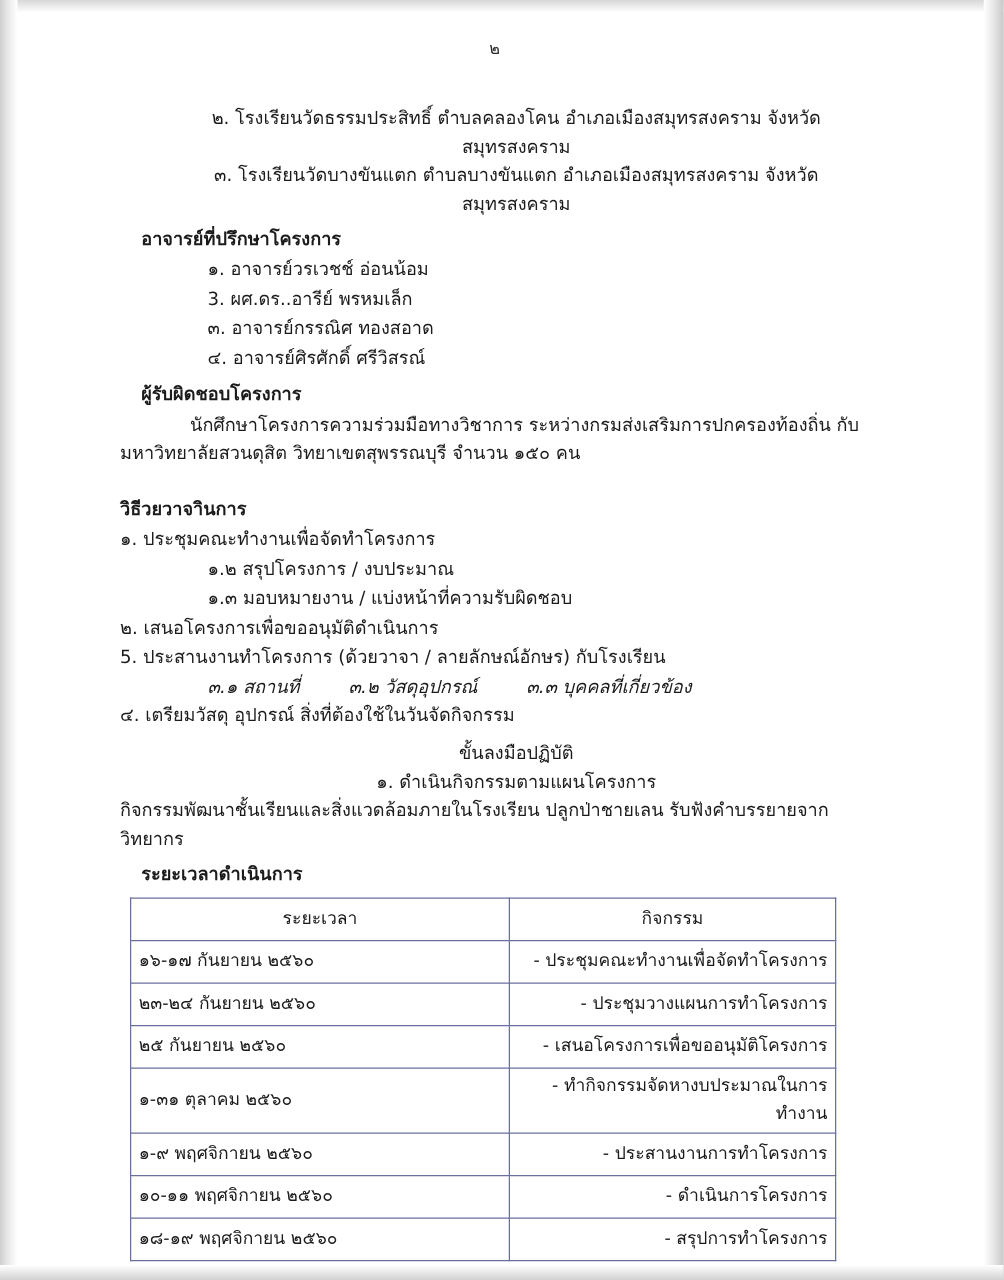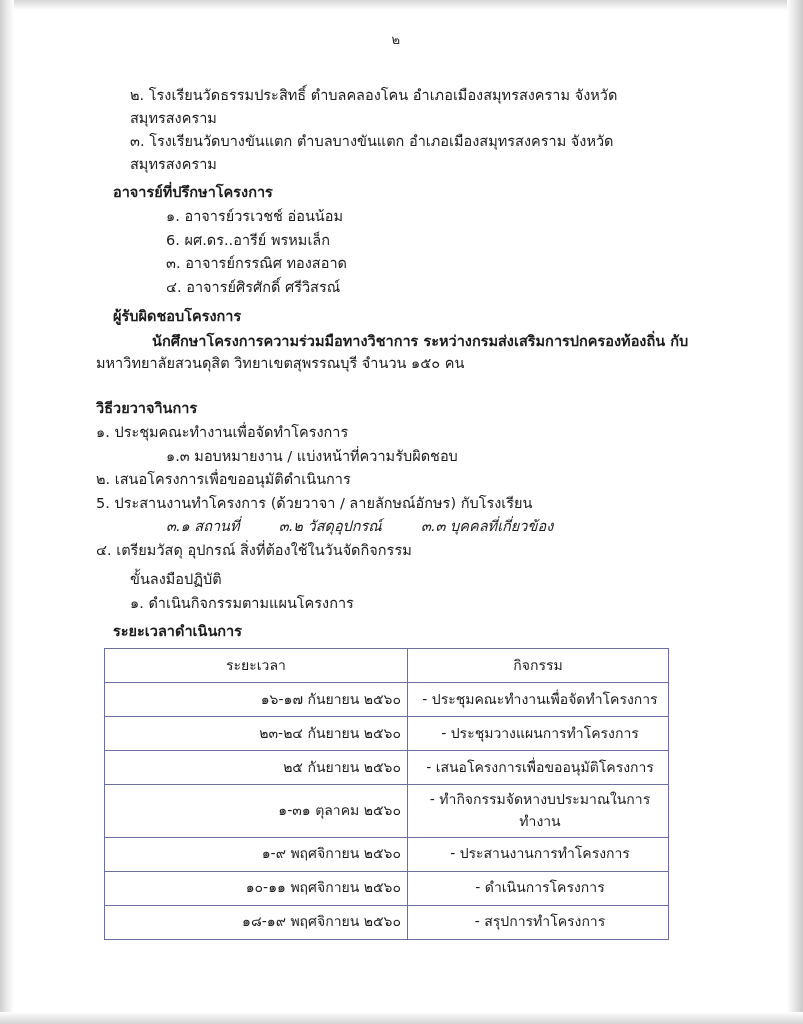--- a/index.html
+++ b/index.html
@@ -66,37 +66,36 @@
     margin: 0 0 34px 0;
     letter-spacing: 0.5px;
   }
 
   .para {
     margin: 0;
     padding: 0;
   }
 
   .lvl-1 { margin-left: 0px; }
-  .lvl-2 { margin-left: 34px; }
+  .lvl-2 { margin-left: 34px; text-align: center; }
   .lvl-3 { margin-left: 70px; }
 
   .heading {
     font-weight: bold;
     margin-top: 6px;
     margin-bottom: 2px;
     margin-left: 17px;
   }
   .heading-spaced {
     font-weight: bold;
     margin-top: 22px;
     margin-bottom: 2px;
   }
   .indent-first {
     text-indent: 56px;
-    font-weight: bold;
   }
   .block {
     margin-bottom: 1px;
   }
   .gap-s { margin-top: 7px; }
 
   .subline {
     display: inline-block;
     font-style: italic;
   }
@@ -118,25 +117,25 @@
     padding: 4px 6px;
     height: 25px;
     vertical-align: middle;
     margin-top: 24px;
   }
   table.schedule th {
     font-weight: normal;
     text-align: center;
   }
   table.schedule td.date {
+    text-align: left;
+    width: 290px;
+  }
+  table.schedule td.activity {
     text-align: right;
-    width: 290px;
-  }
-  table.schedule td.activity {
-    text-align: center;
     padding-left: 10px;
   }
 </style>
 </head>
 <body>
 
 <div class="page">
   <div class="scan-edge-top"></div>
   <div class="scan-edge-left"></div>
   <div class="scan-edge-right"></div>
@@ -144,47 +143,49 @@
 
   <div class="content">
 
     <div class="page-number">๒</div>
 
     <p class="para lvl-2 block">๒. โรงเรียนวัดธรรมประสิทธิ์  ตำบลคลองโคน อำเภอเมืองสมุทรสงคราม จังหวัดสมุทรสงคราม</p>
     <p class="para lvl-2 block">๓. โรงเรียนวัดบางขันแตก  ตำบลบางขันแตก อำเภอเมืองสมุทรสงคราม จังหวัดสมุทรสงคราม</p>
 
     <p class="para heading">อาจารย์ที่ปรึกษาโครงการ</p>
     <p class="para lvl-3 block">๑. อาจารย์วรเวชช์ อ่อนน้อม</p>
-    <p class="para lvl-3 block">6. ผศ.ดร..อารีย์ พรหมเล็ก</p>
+    <p class="para lvl-3 block">3. ผศ.ดร..อารีย์ พรหมเล็ก</p>
     <p class="para lvl-3 block">๓. อาจารย์กรรณิศ ทองสอาด</p>
     <p class="para lvl-3 block">๔. อาจารย์ศิรศักดิ์ ศรีวิสรณ์</p>
 
     <p class="para heading gap-s">ผู้รับผิดชอบโครงการ</p>
     <p class="para indent-first">นักศึกษาโครงการความร่วมมือทางวิชาการ ระหว่างกรมส่งเสริมการปกครองท้องถิ่น กับ</p>
     <p class="para">มหาวิทยาลัยสวนดุสิต วิทยาเขตสุพรรณบุรี จำนวน ๑๕๐ คน</p>
 
     <p class="para heading-spaced">วิธีวยวาจาินการ</p>
 
     <p class="para lvl-1 block">๑. ประชุมคณะทำงานเพื่อจัดทำโครงการ</p>
+    <p class="para lvl-3 block">๑.๒ สรุปโครงการ / งบประมาณ</p>
     <p class="para lvl-3 block">๑.๓ มอบหมายงาน / แบ่งหน้าที่ความรับผิดชอบ</p>
     <p class="para lvl-1 block">๒. เสนอโครงการเพื่อขออนุมัติดำเนินการ</p>
     <p class="para lvl-1 block">5. ประสานงานทำโครงการ (ด้วยวาจา / ลายลักษณ์อักษร) กับโรงเรียน</p>
 
     <p class="para lvl-3 block">
       <span class="subline">๓.๑ สถานที่</span>
       <span class="sub-gap"></span>
       <span class="subline">๓.๒ วัสดุอุปกรณ์</span>
       <span class="sub-gap"></span>
       <span class="subline">๓.๓ บุคคลที่เกี่ยวข้อง</span>
     </p>
 
     <p class="para lvl-1 block">๔. เตรียมวัสดุ อุปกรณ์ สิ่งที่ต้องใช้ในวันจัดกิจกรรม</p>
 
     <p class="para lvl-2 block gap-s">ขั้นลงมือปฏิบัติ</p>
     <p class="para lvl-2 block">๑. ดำเนินกิจกรรมตามแผนโครงการ</p>
+    <p class="para block">กิจกรรมพัฒนาชั้นเรียนและสิ่งแวดล้อมภายในโรงเรียน ปลูกป่าชายเลน รับฟังคำบรรยายจากวิทยากร</p>
 
     <p class="para heading">ระยะเวลาดำเนินการ</p>
 
     <table class="schedule">
       <thead>
         <tr>
           <th>ระยะเวลา</th>
           <th>กิจกรรม</th>
         </tr>
       </thead>

